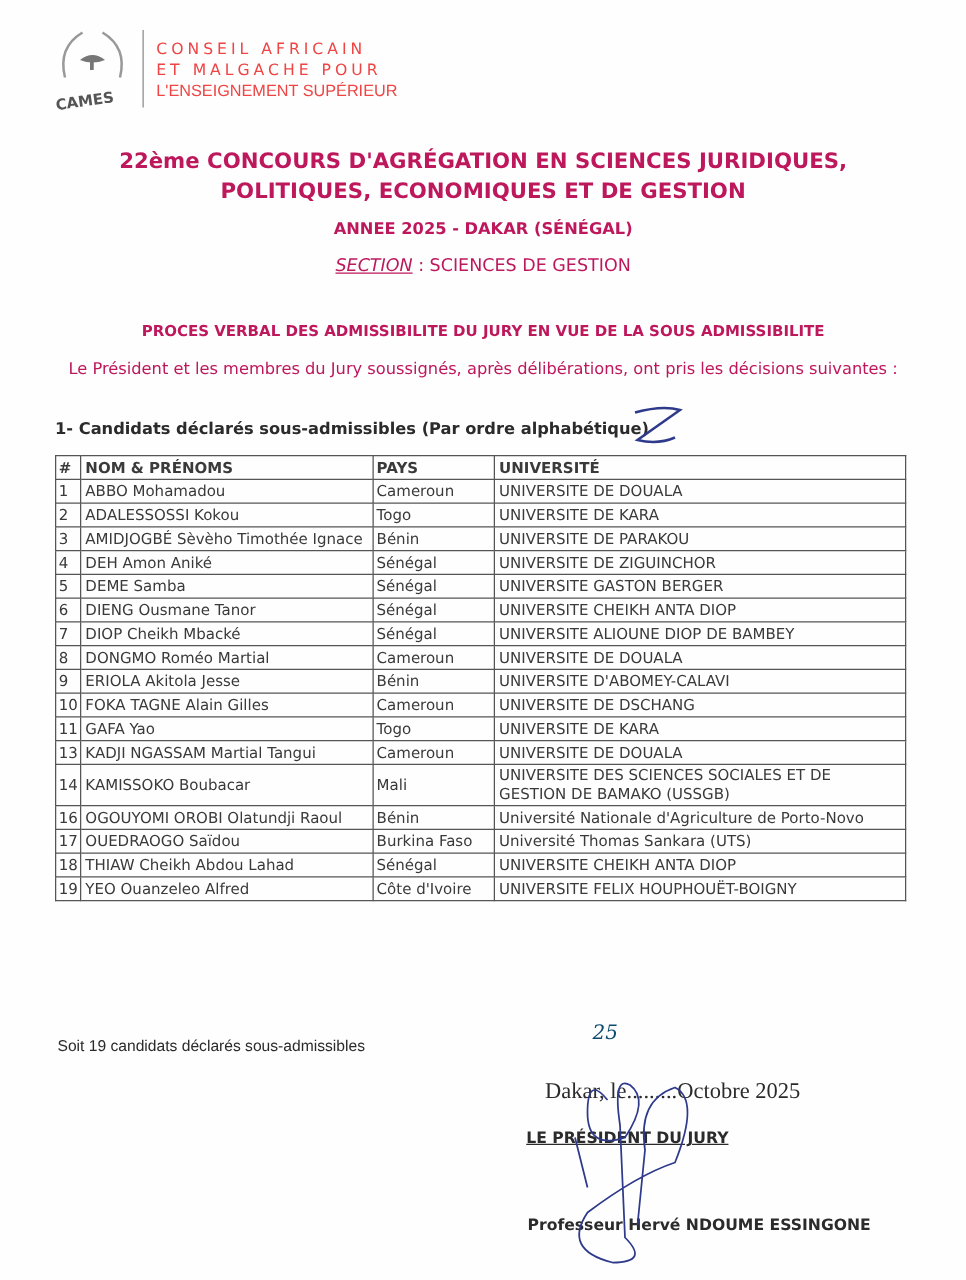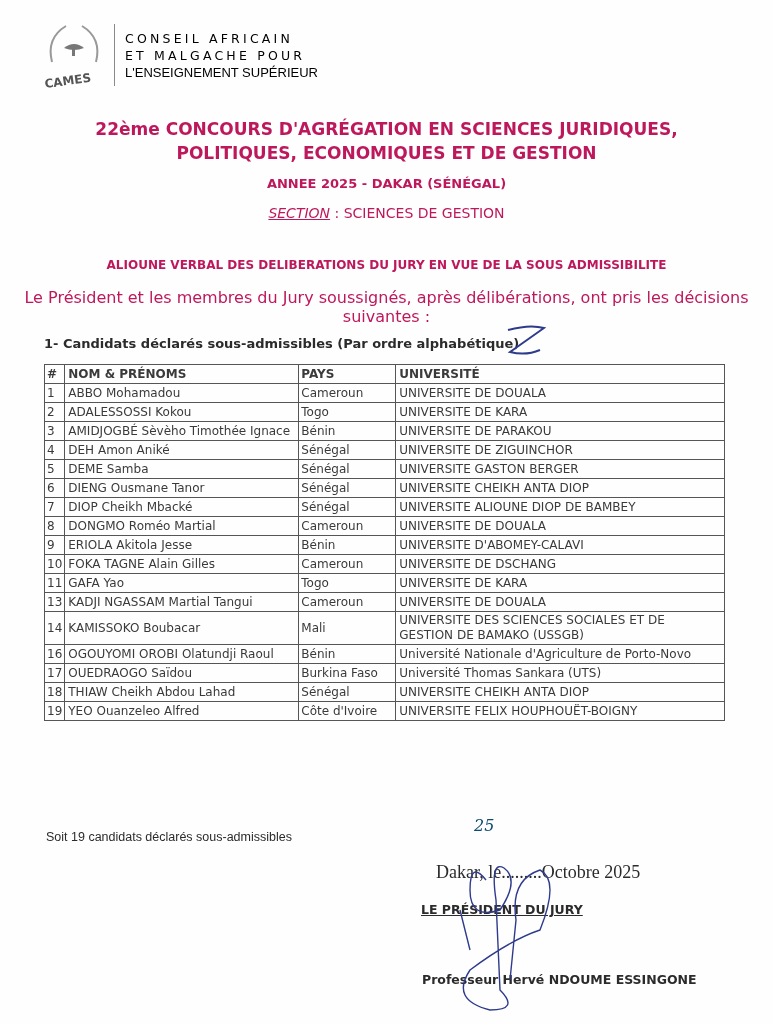--- a/index.html
+++ b/index.html
@@ -1,31 +1,31 @@
 <!DOCTYPE html>
 <html><head>
 <meta charset="utf-8">
 <style>
   html, body { margin:0; padding:0; }
   body { width:773px; height:1024px; background:#fefefe; position:relative; overflow:hidden; font-family:"DejaVu Sans", sans-serif; color:#2b2b2b; }
   .header { position:absolute; left:38px; top:18px; display:flex; align-items:center; }
   .logo { width:72px; height:74px; position:relative; }
   .logo svg { position:absolute; left:0; top:0; }
   .sep { width:1px; height:62px; background:#8a8a8a; margin:0 10px 0 4px; }
-  .org { font-size:12.5px; line-height:17px; color:#000000; }
+  .org { font-size:12.5px; line-height:17px; color:#ef4444; }
   .org .l1, .org .l2 { letter-spacing:3.2px; font-family:"DejaVu Sans", sans-serif; }
   .org .l3 { font-family:"Liberation Sans", sans-serif; font-size:13px; letter-spacing:0; }
   .title { position:absolute; left:0; width:773px; text-align:center; font-weight:bold; color:#be185d; }
   .t1 { top:117px; font-size:17px; line-height:24px; }
   .t2 { top:141px; font-size:17px; line-height:24px; }
   .t3 { top:176px; font-size:13px; }
   .t4 { top:205px; font-size:14px; font-weight:normal; }
   .t4 u { text-decoration:underline; font-style:italic; }
   .t5 { top:258px; font-size:12px; }
-  .t6 { top:288px; font-size:16px; font-weight:normal; }
+  .t6 { top:288px; font-size:13px; font-weight:normal; }
   .secthead { position:absolute; left:44px; top:336px; font-size:13px; font-weight:bold; }
   table { position:absolute; left:44px; top:364px; width:681px; border-collapse:collapse; font-size:12px; color:#3a3a3a; }
   th, td { border:1px solid #555; padding:1px 3px; text-align:left; vertical-align:middle; line-height:15px; }
   th { font-weight:bold; height:16px; }
   td { height:16px; }
   .c1 { width:9px; padding-left:2px; padding-right:2px; }
   .c2 { width:227px; }
   .c3 { width:78px; padding-left:2px; padding-right:16px; }
   .c4 { }
   .soit { position:absolute; left:46px; top:830px; font-size:12.5px; font-family:"Liberation Sans", sans-serif; }
@@ -54,21 +54,21 @@
     <div class="l1">CONSEIL AFRICAIN</div>
     <div class="l2">ET MALGACHE POUR</div>
     <div class="l3">L'ENSEIGNEMENT SUPÉRIEUR</div>
   </div>
 </div>
 
 <div class="title t1">22ème CONCOURS D'AGRÉGATION EN SCIENCES JURIDIQUES,</div>
 <div class="title t2">POLITIQUES, ECONOMIQUES ET DE GESTION</div>
 <div class="title t3">ANNEE 2025 - DAKAR (SÉNÉGAL)</div>
 <div class="title t4"><u>SECTION</u><span> : SCIENCES DE GESTION</span></div>
-<div class="title t5">ALIOUNE VERBAL DES DELIBERATIONS DU JURY EN VUE DE LA SOUS ADMISSIBILITE</div>
+<div class="title t5">PROCES VERBAL DES ADMISSIBILITE DU JURY EN VUE DE LA SOUS ADMISSIBILITE</div>
 <div class="title t6">Le Président et les membres du Jury soussignés, après délibérations, ont pris les décisions suivantes :</div>
 
 <div class="secthead">1- Candidats déclarés sous-admissibles (Par ordre alphabétique)</div>
 <svg class="scrib" width="50" height="40">
   <path d="M8 8 Q30 2 44 6 L10 30 Q26 34 40 28" stroke="#2e3a8c" stroke-width="2" fill="none"></path>
 </svg>
 
 <table>
   <thead>
     <tr>

